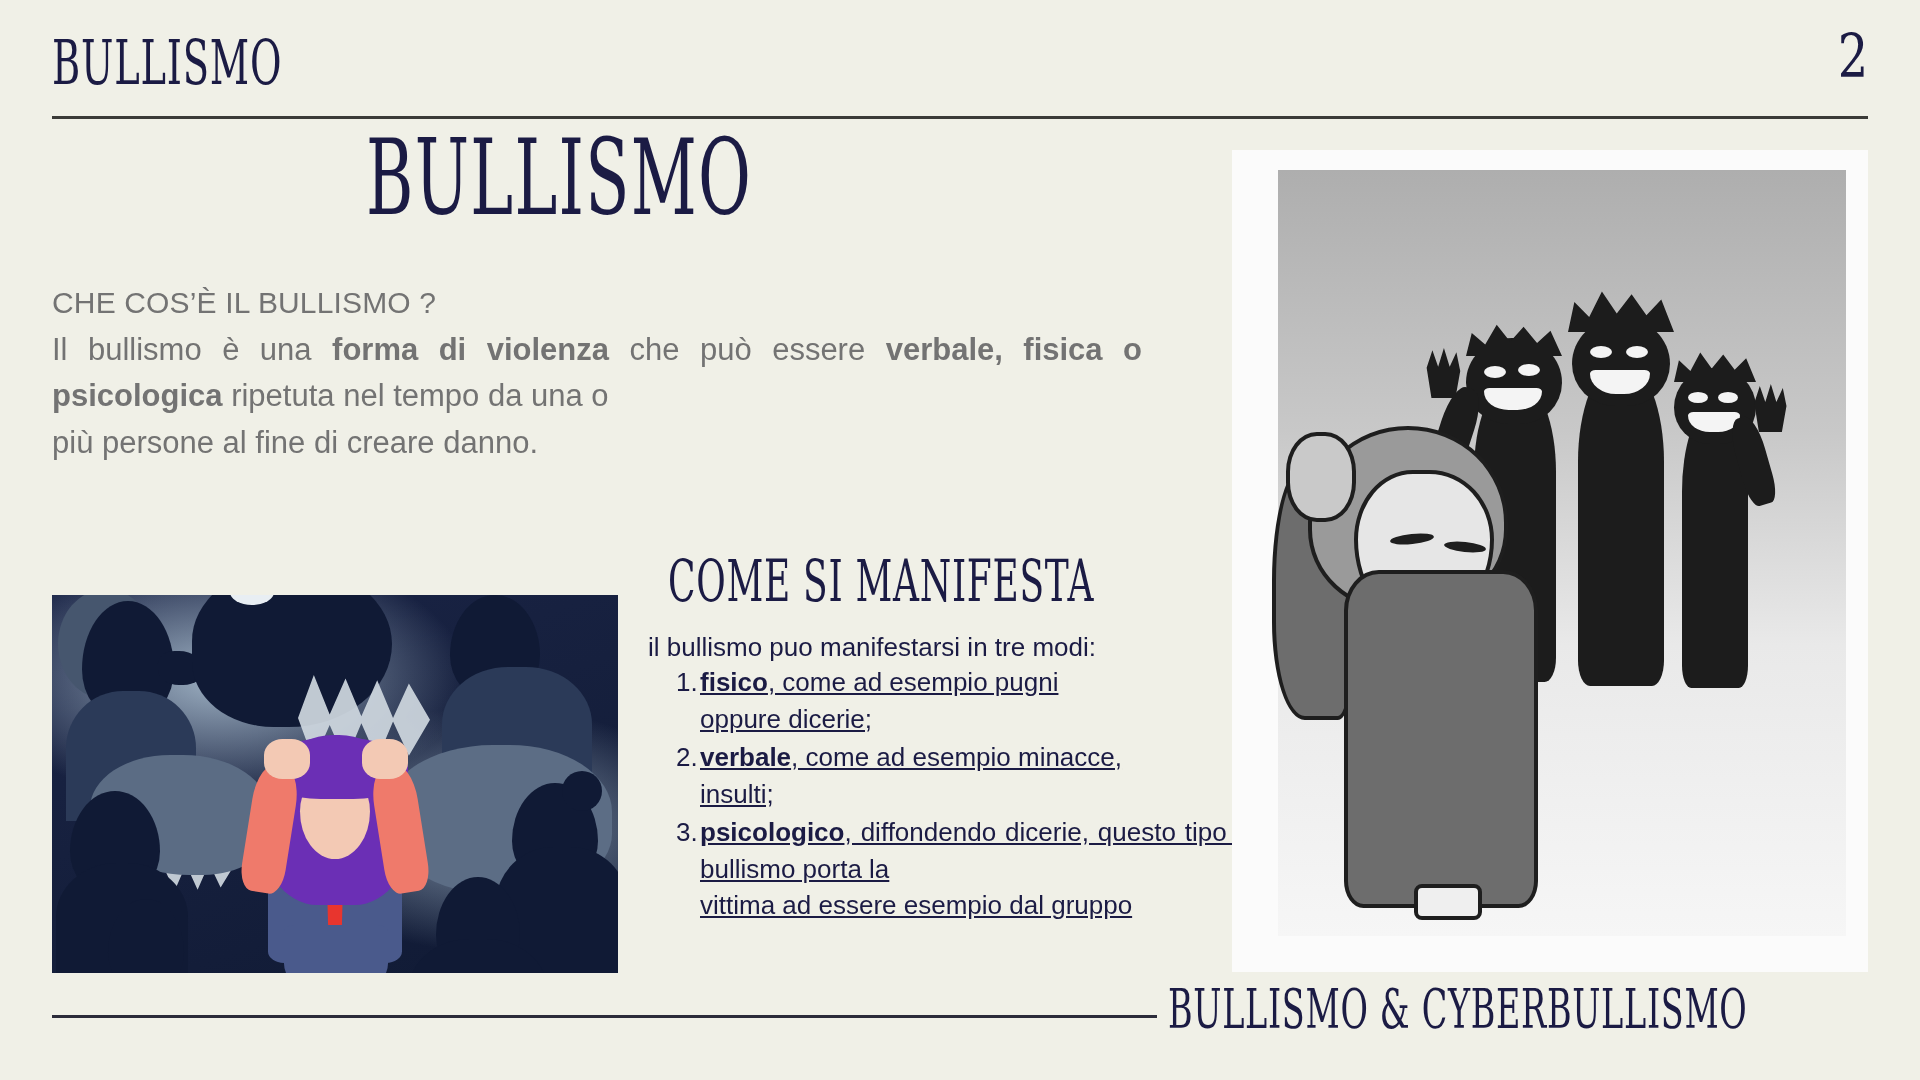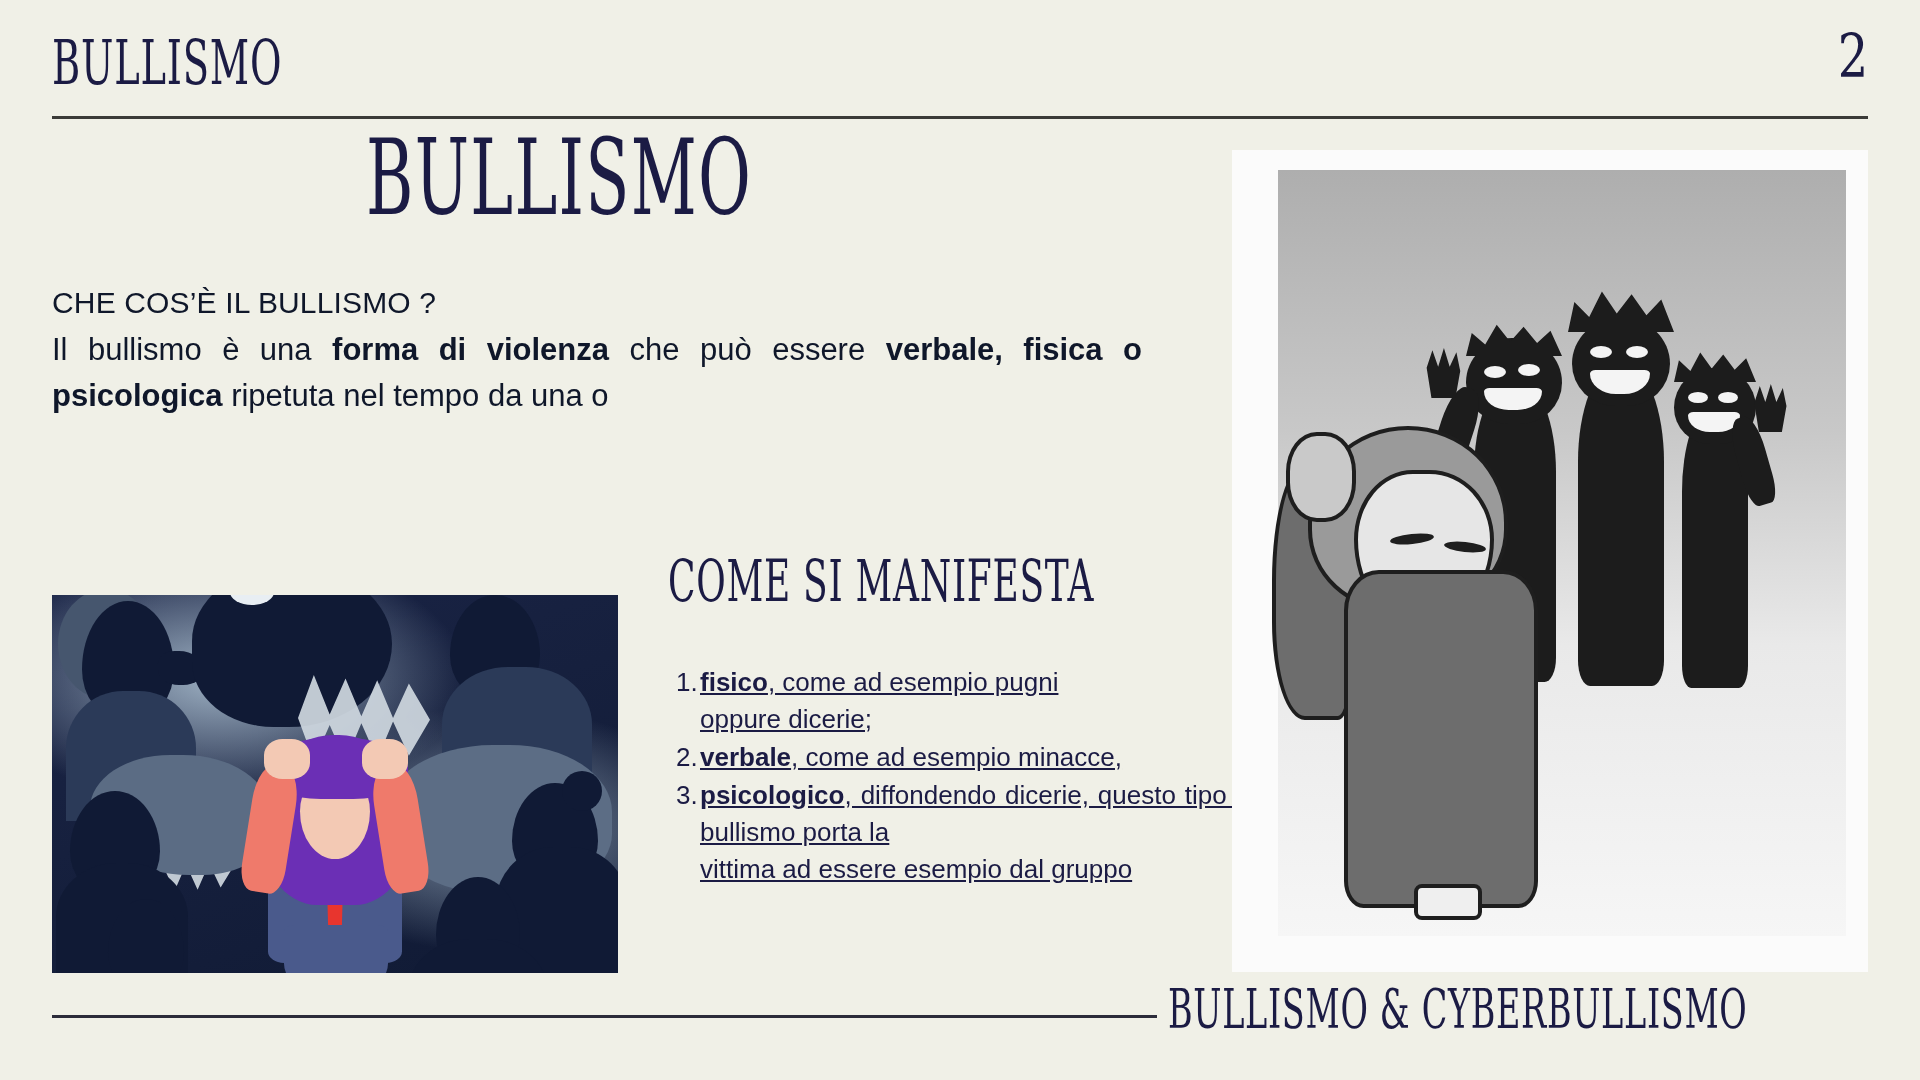--- a/index.html
+++ b/index.html
@@ -68,21 +68,21 @@
     font-size: 104px;
     line-height: 1;
   }
 
   
   .intro {
     position: absolute;
     left: 52px;
     top: 282px;
     width: 1090px;
-    color: #0f172a;
+    color: #737373;
   }
   .intro-q {
     font-size: 30px;
     line-height: 1.42;
     letter-spacing: 0.005em;
     font-weight: 400;
     margin: 0 0 2px 0;
   }
   .intro-p {
     font-size: 31px;
@@ -329,21 +329,21 @@
 <div class="slide">
 
   <div class="display hdr-title">BULLISMO</div>
   <div class="hdr-page">2</div>
   <div class="hdr-rule"></div>
 
   <div class="display main-title">BULLISMO</div>
 
   <div class="intro">
     <p class="intro-q">CHE COS’È IL BULLISMO ?</p>
-    <p class="intro-p"><span>Il bullismo è una </span><b>forma di violenza</b><span> che può essere </span><b>verbale, fisica o psicologica</b><span> ripetuta nel tempo da una o </span></p>
+    <p class="intro-p"><span>Il bullismo è una </span><b>forma di violenza</b><span> che può essere </span><b>verbale, fisica o psicologica</b><span> ripetuta nel tempo da una o </span><span class="lastline">più persone al fine di creare danno.</span></p>
   </div>
 
   <div class="illo">
     <div class="illo-bg"></div>
 
     <div class="sil light" style="left:6px; top:-6px; width:96px; height:110px; border-radius:50%;"></div>
     <div class="sil" style="left:30px; top:6px; width:92px; height:118px;"></div>
     <div class="sil" style="left:106px; top:56px; width:46px; height:34px; border-radius:40% 60% 50% 50%;"></div>
     <div class="sil mid" style="left:14px; top:96px; width:130px; height:130px; border-radius:44% 44% 0 0;"></div>
 
@@ -373,24 +373,25 @@
     <div class="girl-face" style="left:248px; top:176px; width:70px; height:88px;"></div>
     <div class="girl-hair" style="left:214px; top:142px; width:142px; height:62px; border-radius:52% 52% 40% 40%;"></div>
     <div class="girl-arm" style="left:196px; top:168px; width:44px; height:130px; transform:rotate(9deg);"></div>
     <div class="girl-arm" style="left:326px; top:168px; width:44px; height:130px; transform:rotate(-9deg);"></div>
     <div class="girl-hand" style="left:212px; top:144px; width:46px; height:40px;"></div>
     <div class="girl-hand" style="left:310px; top:144px; width:46px; height:40px;"></div>
     <div class="girl-legs" style="left:232px; top:330px; width:104px; height:64px;"></div>
   </div>
 
   <div class="display manifesta">COME SI MANIFESTA</div>
+  <div class="lead">il bullismo puo manifestarsi in tre modi:</div>
 
   <ol class="olist">
     <li><b>fisico</b><span>, come ad esempio pugni </span><span class="tail">oppure dicerie;</span></li>
-    <li><b>verbale</b><span>, come ad esempio minacce, </span></li>
+    <li><b>verbale</b><span>, come ad esempio minacce, </span><span class="tail">insulti;</span></li>
     <li><b>psicologico</b><span>, diffondendo dicerie, questo tipo di bullismo porta la </span><span class="tail">vittima ad essere esempio dal gruppo</span></li>
   </ol>
 
   <div class="photo">
     <div class="photo-inner">
 
       <div class="bully bully-body" style="left:196px; top:212px; width:82px; height:300px;"></div>
       <div class="bully bully-head" style="left:188px; top:168px; width:96px; height:86px;"></div>
       <div class="bully-hair" style="left:188px; top:152px; width:96px; height:34px;"></div>
       <div class="bully-eye" style="left:206px; top:196px; width:22px; height:12px;"></div>

